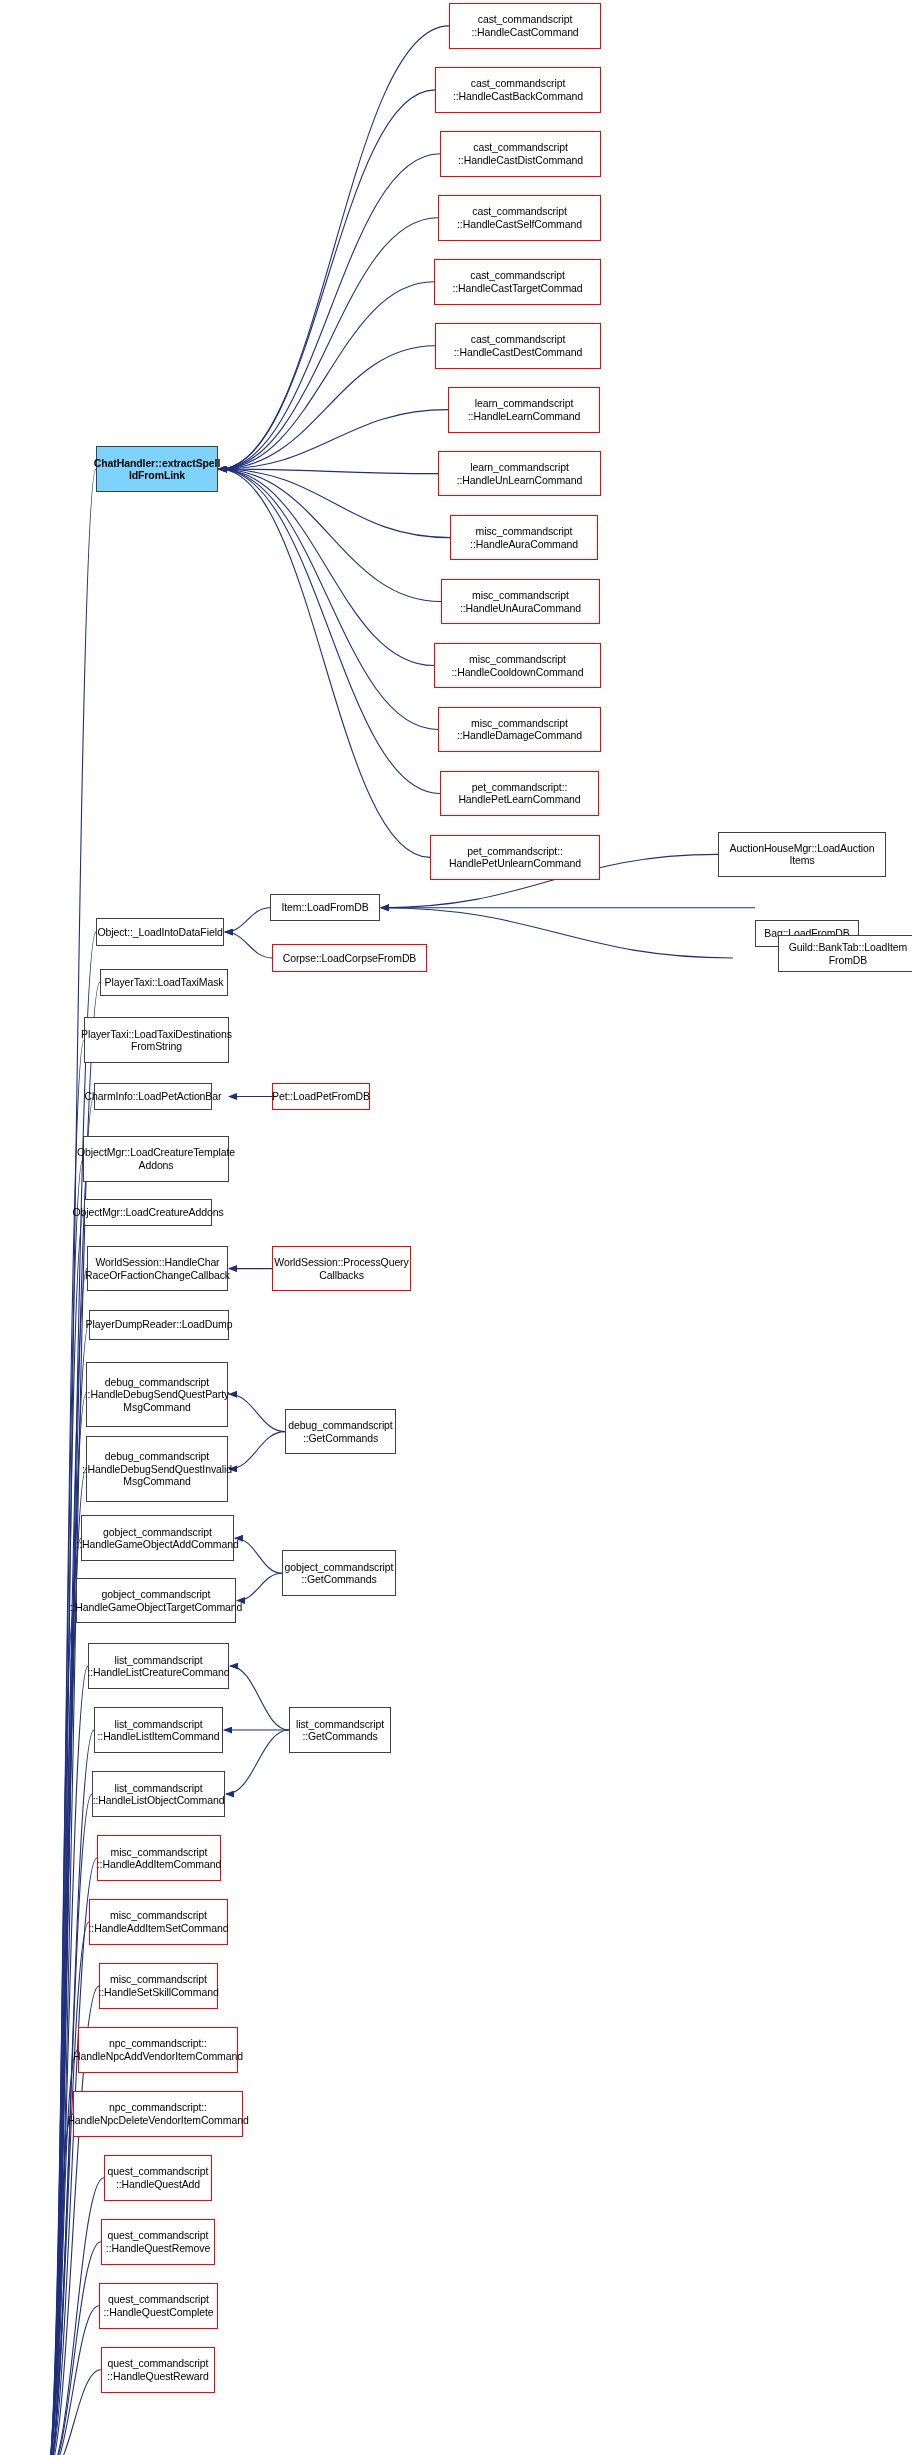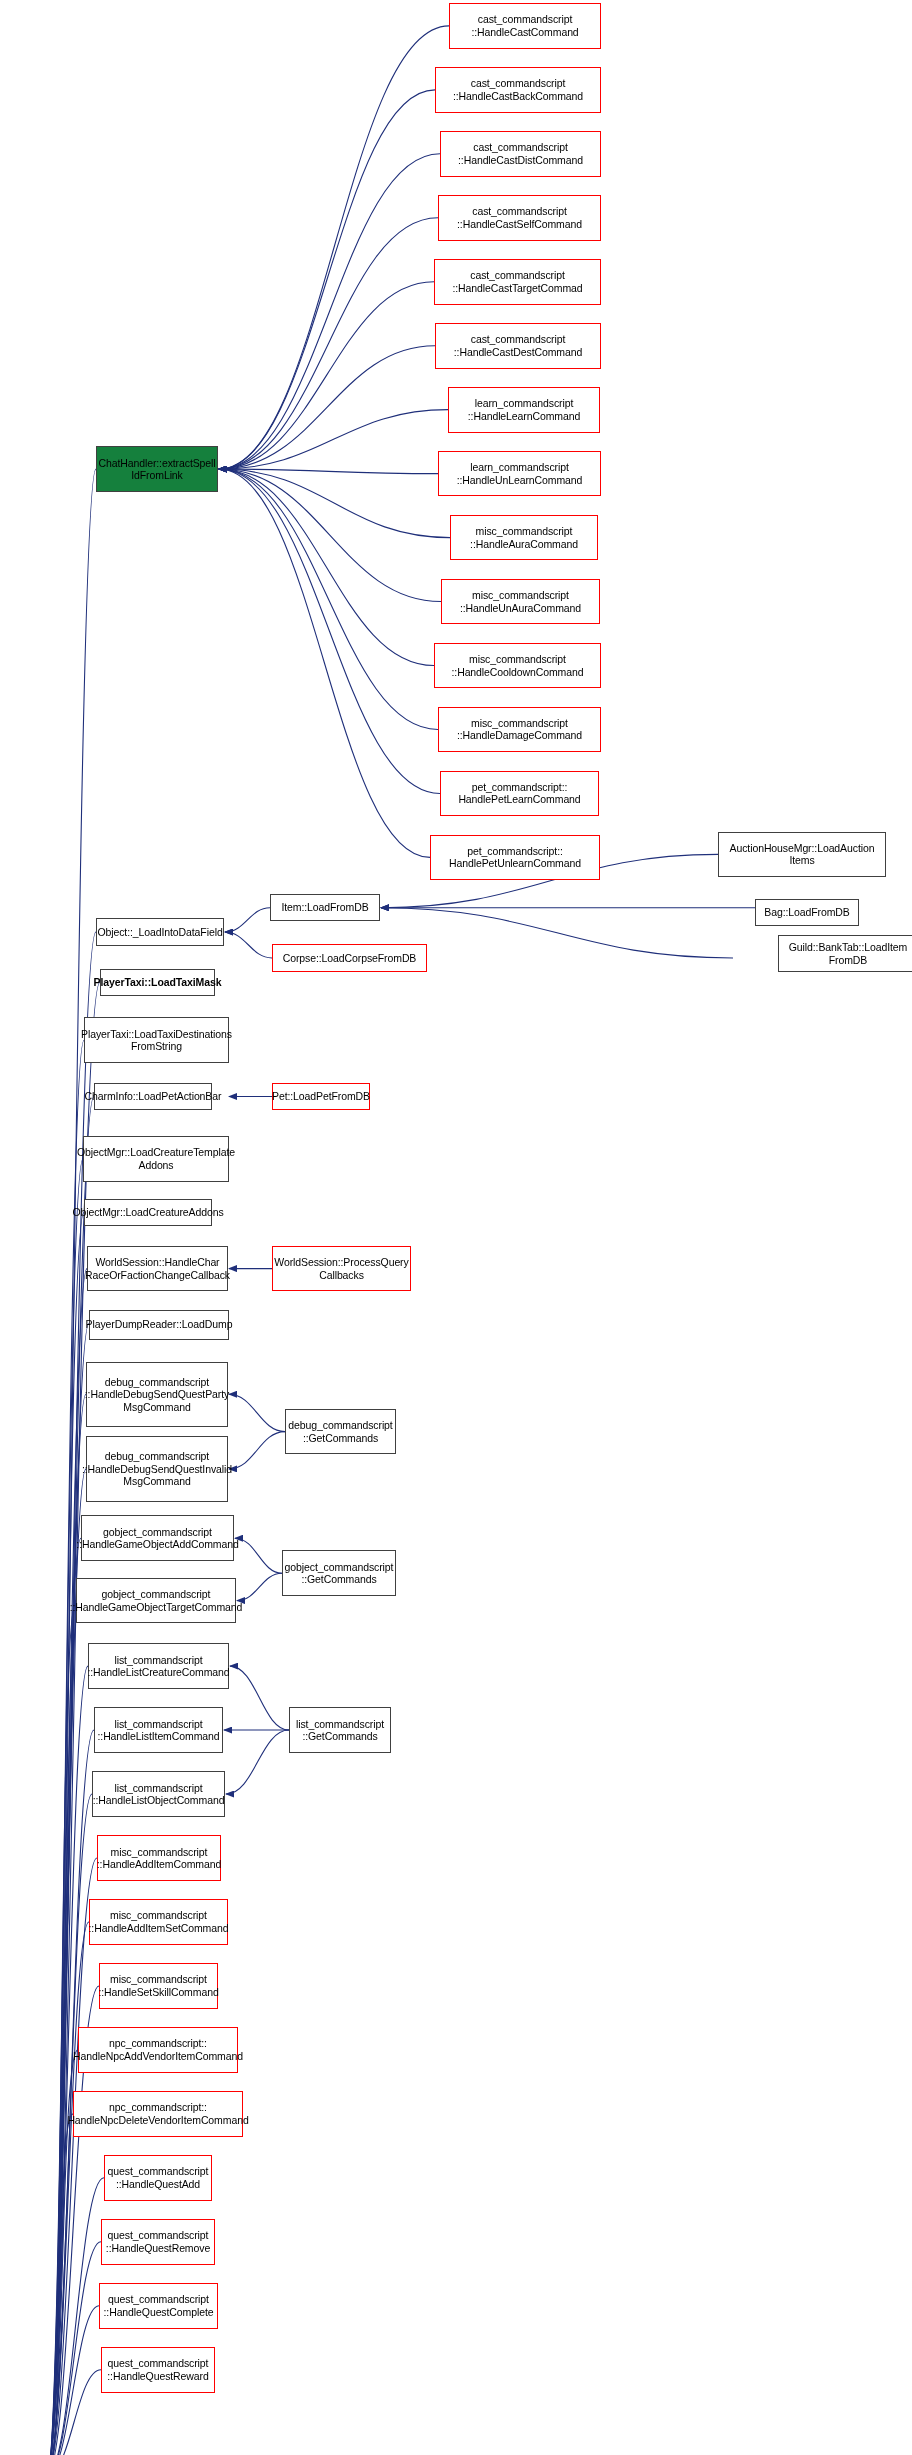--- a/index.html
+++ b/index.html
@@ -40,21 +40,22 @@
     z-index: 5;
   }
   .node.black {
     border: 1px solid #404040;
   }
   .node.red {
     border: 1px solid #ff0000;
   }
   .node.current {
     border: 1px solid #404040;
-    background: #15803d;
+    background: #7dd3fc;
+    font-weight: bold;
   }
 </style>
 </head>
 <body>
 
 <div id="canvas">
   <svg id="edges" viewBox="0 0 912 2455" xmlns="http://www.w3.org/2000/svg">
       <defs>
         <marker id="arrow" markerWidth="9" markerHeight="7" refX="8" refY="3.5" orient="auto" markerUnits="userSpaceOnUse">
           <path d="M0,0 L9,3.5 L0,7 z" fill="#1f2f7a"></path>
@@ -140,26 +141,26 @@
 ::HandleDamageCommand</div>
     <div class="node red" style="left: 440px; top: 770.614px; width: 159px; height: 45.6886px;">pet_commandscript::
 HandlePetLearnCommand</div>
     <div class="node red" style="left: 430px; top: 834.578px; width: 170px; height: 45.6886px;">pet_commandscript::
 HandlePetUnlearnCommand</div>
     <div class="node current" style="left: 96px; top: 446.225px; width: 122px; height: 45.6886px;">ChatHandler::extractSpell
 IdFromLink</div>
     <div class="node black" style="left: 718px; top: 831.532px; width: 168px; height: 45.6886px;">AuctionHouseMgr::LoadAuction
 Items</div>
     <div class="node black" style="left: 270px; top: 893.973px; width: 110px; height: 27.4132px;">Item::LoadFromDB</div>
-    <div class="node black" style="left: 755px; top: 899px; width: 104px; height: 27.4132px;">Bag::LoadFromDB</div>
+    <div class="node black" style="left: 755px; top: 920px; width: 104px; height: 27.4132px;">Bag::LoadFromDB</div>
     <div class="node black" style="left: 96px; top: 918.341px; width: 128px; height: 27.4132px;">Object::_LoadIntoDataField</div>
     <div class="node red" style="left: 272px; top: 944.231px; width: 155px; height: 27.4132px;">Corpse::LoadCorpseFromDB</div>
     <div class="node black" style="left: 758px; top: 935.093px; width: 140px; height: 37px; margin-left: 20px;">Guild::BankTab::LoadItem
 FromDB</div>
-    <div class="node black" style="left: 100px; top: 968.598px; width: 115px; height: 27.4132px; font-weight: bold;">PlayerTaxi::LoadTaxiMask</div>
+    <div class="node black" style="left: 100px; top: 968.598px; width: 128px; height: 27.4132px;">PlayerTaxi::LoadTaxiMask</div>
     <div class="node black" style="left: 84px; top: 1017.33px; width: 145px; height: 45.6886px;">PlayerTaxi::LoadTaxiDestinations
 FromString</div>
     <div class="node black" style="left: 94px; top: 1082.82px; width: 118px; height: 27.4132px; text-align: center;">CharmInfo::LoadPetActionBar</div>
     <div class="node red" style="left: 272px; top: 1082.82px; width: 98px; height: 27.4132px;">Pet::LoadPetFromDB</div>
     <div class="node black" style="left: 83px; top: 1136.12px; width: 146px; height: 45.6886px;">ObjectMgr::LoadCreatureTemplate
 Addons</div>
     <div class="node black" style="left: 84px; top: 1198.56px; width: 128px; height: 27.4132px;">ObjectMgr::LoadCreatureAddons</div>
     <div class="node black" style="left: 87px; top: 1245.78px; width: 141px; height: 45.6886px;">WorldSession::HandleChar
 RaceOrFactionChangeCallback</div>
     <div class="node red" style="left: 272px; top: 1245.78px; width: 139px; height: 45.6886px;">WorldSession::ProcessQuery

